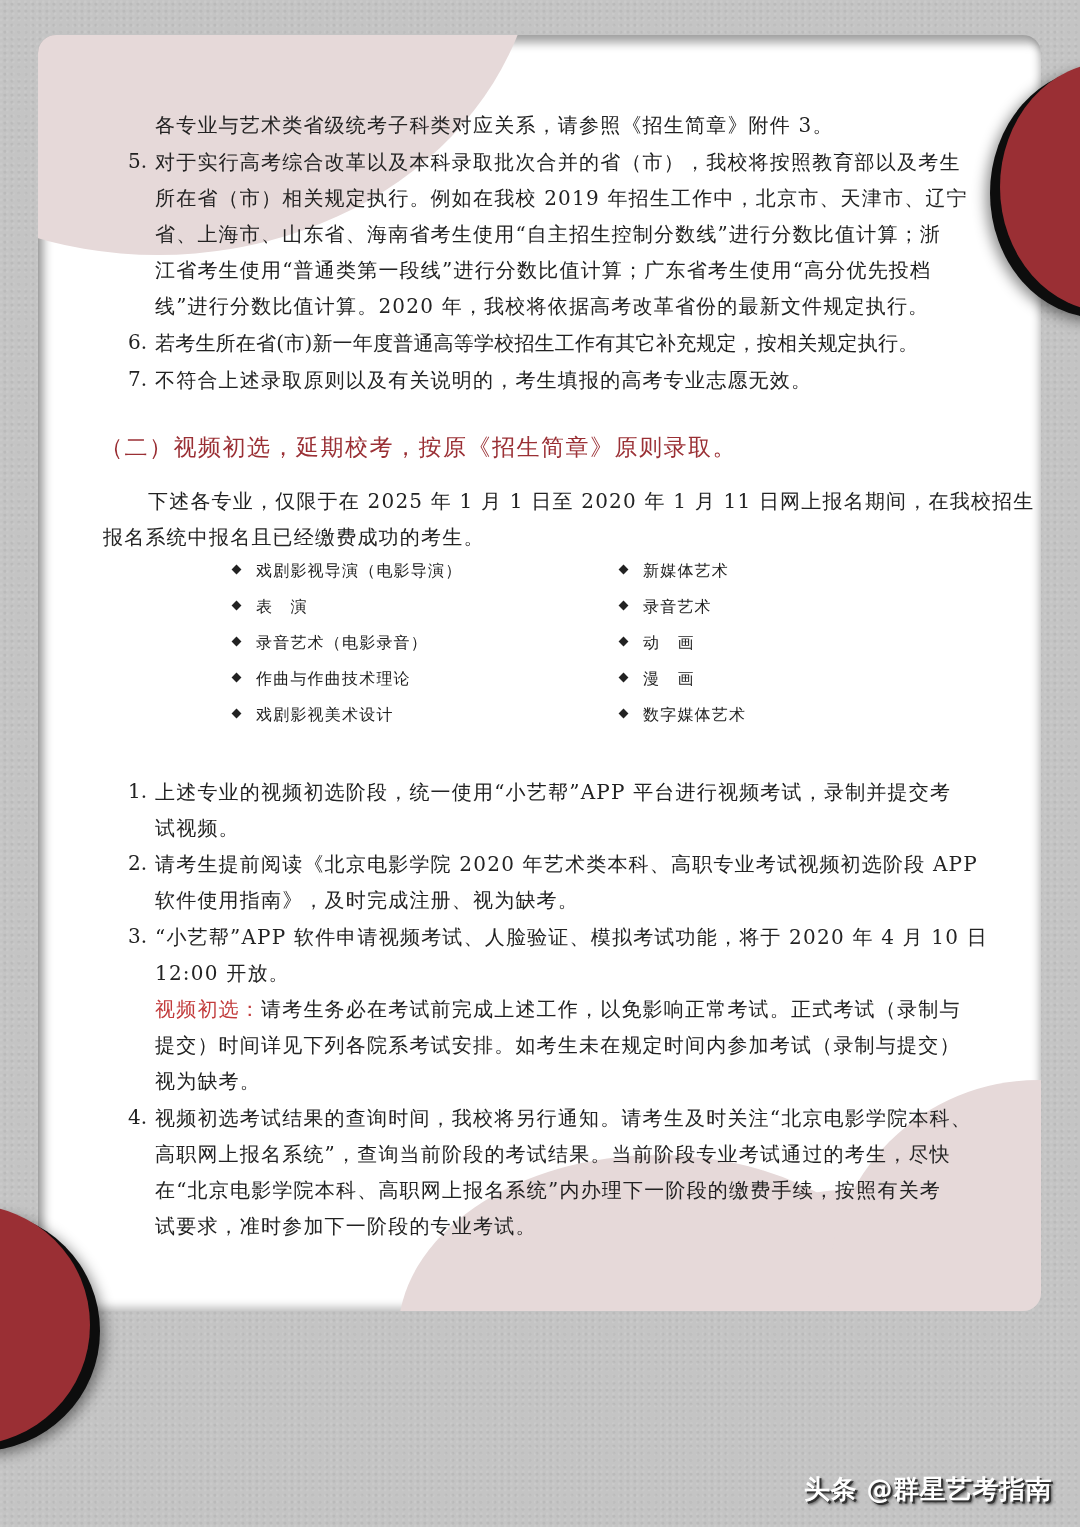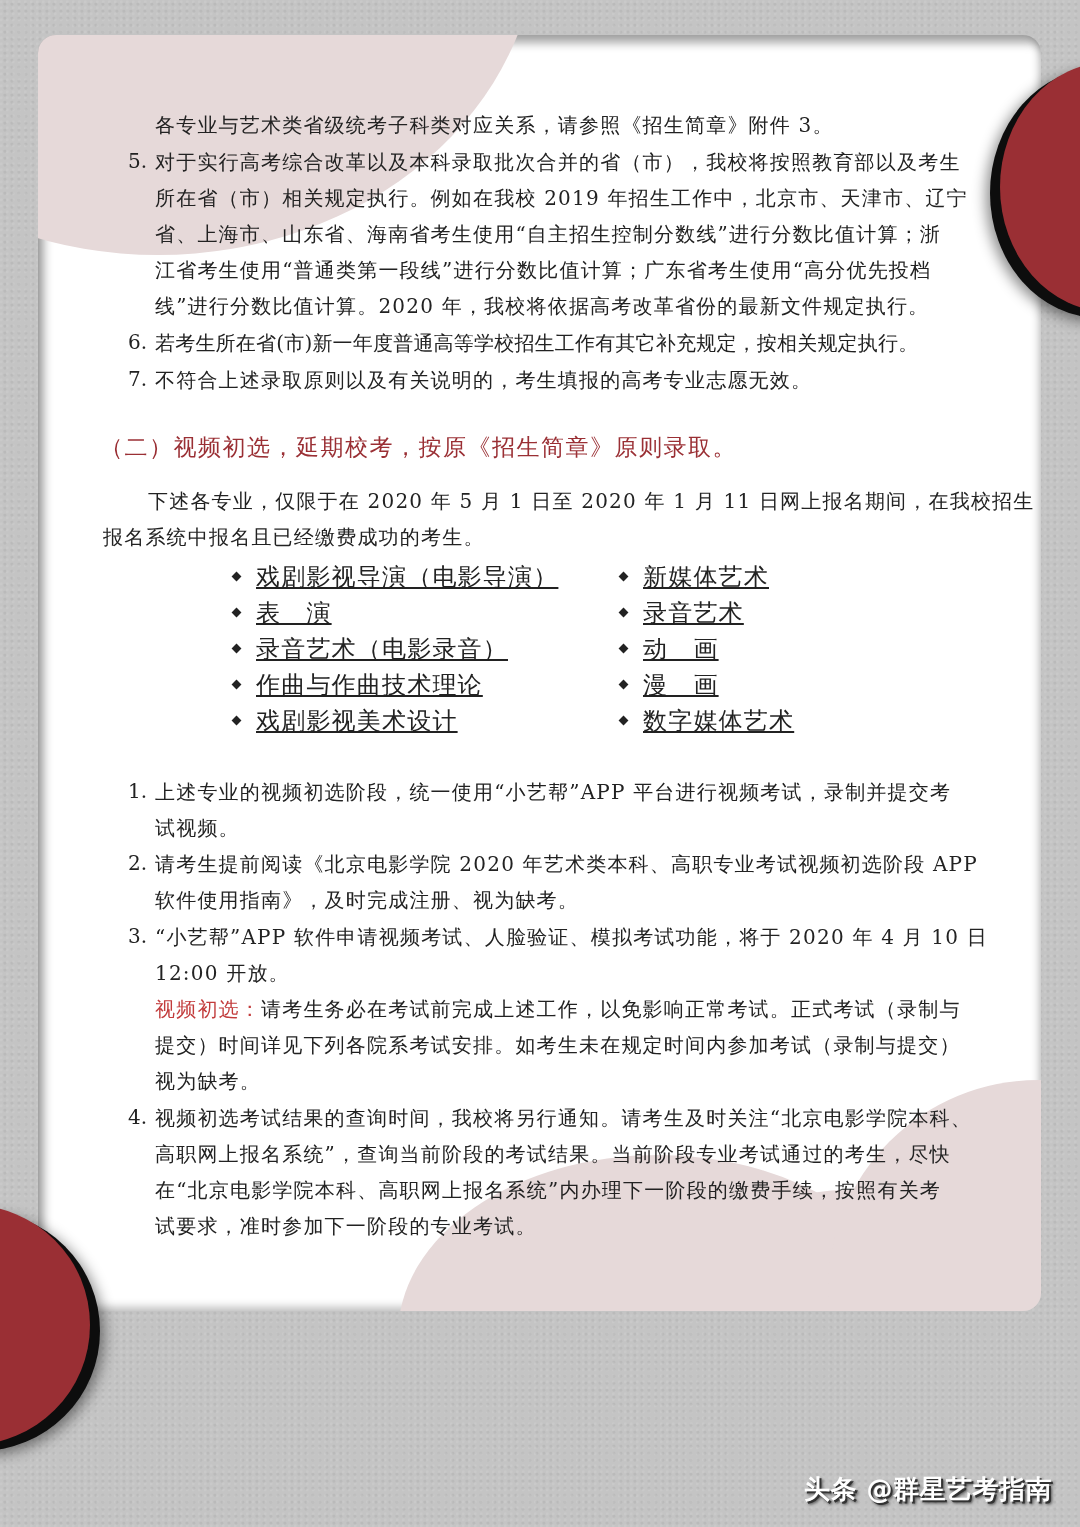--- a/index.html
+++ b/index.html
@@ -25,21 +25,21 @@
   .red-circle { position:absolute; border-radius:50%; background:#9a2f34;
     box-shadow: -10px 6px 0 #0d0d0d, -14px 10px 14px rgba(0,0,0,0.45); z-index:3; }
   .rc-right { left:1000px; top:62px; width:220px; height:250px; }
   .rc-left { left:-150px; top:1205px; width:240px; height:240px;
     box-shadow: 10px 6px 0 #0d0d0d, 14px 10px 14px rgba(0,0,0,0.45); }
   .content { position:absolute; left:0; top:0; width:1080px; z-index:2; color:#222; }
   .line { position:absolute; font-size:20px; letter-spacing:1.2px; white-space:nowrap; }
   .num { position:absolute; font-size:20px; }
   .heading { color:#9a2f34; font-size:23px; letter-spacing:1.5px; }
   .red { color:#c23b3b; }
-  .bullet { position:absolute; font-size:24px; letter-spacing:1.2px; white-space:nowrap;text-decoration:underline; }
+  .bullet { position:absolute; font-size:16px; letter-spacing:1.2px; white-space:nowrap; }
   .bullet .dot { display:inline-block; width:7px; height:7px; background:#222; transform:rotate(45deg); margin-right:16px; vertical-align:middle; position:relative; top:-2px; }
   .watermark { position:absolute; right:28px; top:1472px; font-family:"DejaVu Sans","Liberation Sans",sans-serif;
     font-size:26px; font-weight:bold; color:#ffffff; z-index:4;
     text-shadow: 2px 2px 0 #333, 3px 3px 3px rgba(0,0,0,0.6); letter-spacing:0.5px; }
 </style>
 </head>
 <body>
 
 <div class="card">
   <div class="blob blob-tl"></div>
@@ -61,21 +61,21 @@
   <div class="line" style="left:155px;top:293px">线”进行分数比值计算。2020 年，我校将依据高考改革省份的最新文件规定执行。</div>
 
   <div class="num" style="left:128px;top:330px">6.</div>
   <div class="line" style="left:155px;top:330px;letter-spacing:0.2px">若考生所在省(市)新一年度普通高等学校招生工作有其它补充规定，按相关规定执行。</div>
 
   <div class="num" style="left:128px;top:367px">7.</div>
   <div class="line" style="left:155px;top:367px">不符合上述录取原则以及有关说明的，考生填报的高考专业志愿无效。</div>
 
   <div class="line heading" style="left:100px;top:432px">（二）视频初选，延期校考，按原《招生简章》原则录取。</div>
 
-  <div class="line" style="left:148px;top:488px">下述各专业，仅限于在 2020 年 5 月 1 日至 2020 年 1 月 11 日网上报名期间，在我校招生</div>
+  <div class="line" style="left:148px;top:488px">下述各专业，仅限于在 2025 年 1 月 1 日至 2020 年 1 月 11 日网上报名期间，在我校招生</div>
   <div class="line" style="left:103px;top:524px">报名系统中报名且已经缴费成功的考生。</div>
 
   <div class="bullet" style="left:233px;top:561px"><span class="dot"></span><span>戏剧影视导演（电影导演）</span></div>
   <div class="bullet" style="left:233px;top:597px"><span class="dot"></span><span>表　演</span></div>
   <div class="bullet" style="left:233px;top:633px"><span class="dot"></span><span>录音艺术（电影录音）</span></div>
   <div class="bullet" style="left:233px;top:669px"><span class="dot"></span><span>作曲与作曲技术理论</span></div>
   <div class="bullet" style="left:233px;top:705px"><span class="dot"></span><span>戏剧影视美术设计</span></div>
 
   <div class="bullet" style="left:620px;top:561px"><span class="dot"></span><span>新媒体艺术</span></div>
   <div class="bullet" style="left:620px;top:597px"><span class="dot"></span><span>录音艺术</span></div>

